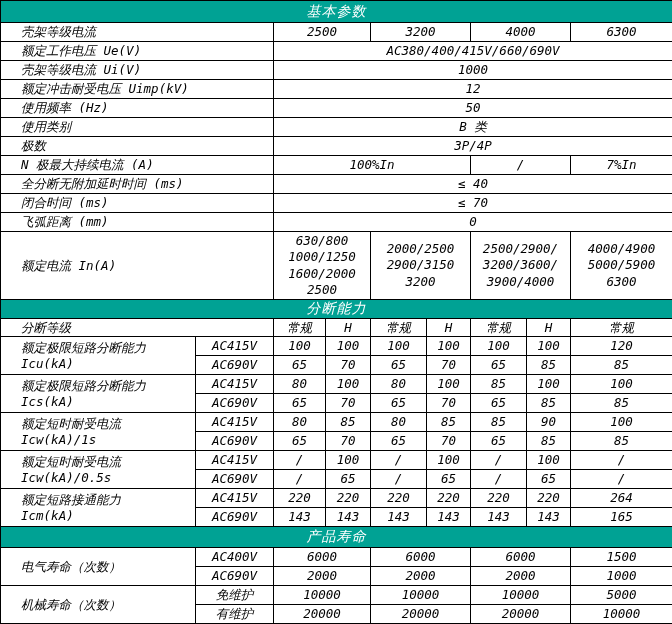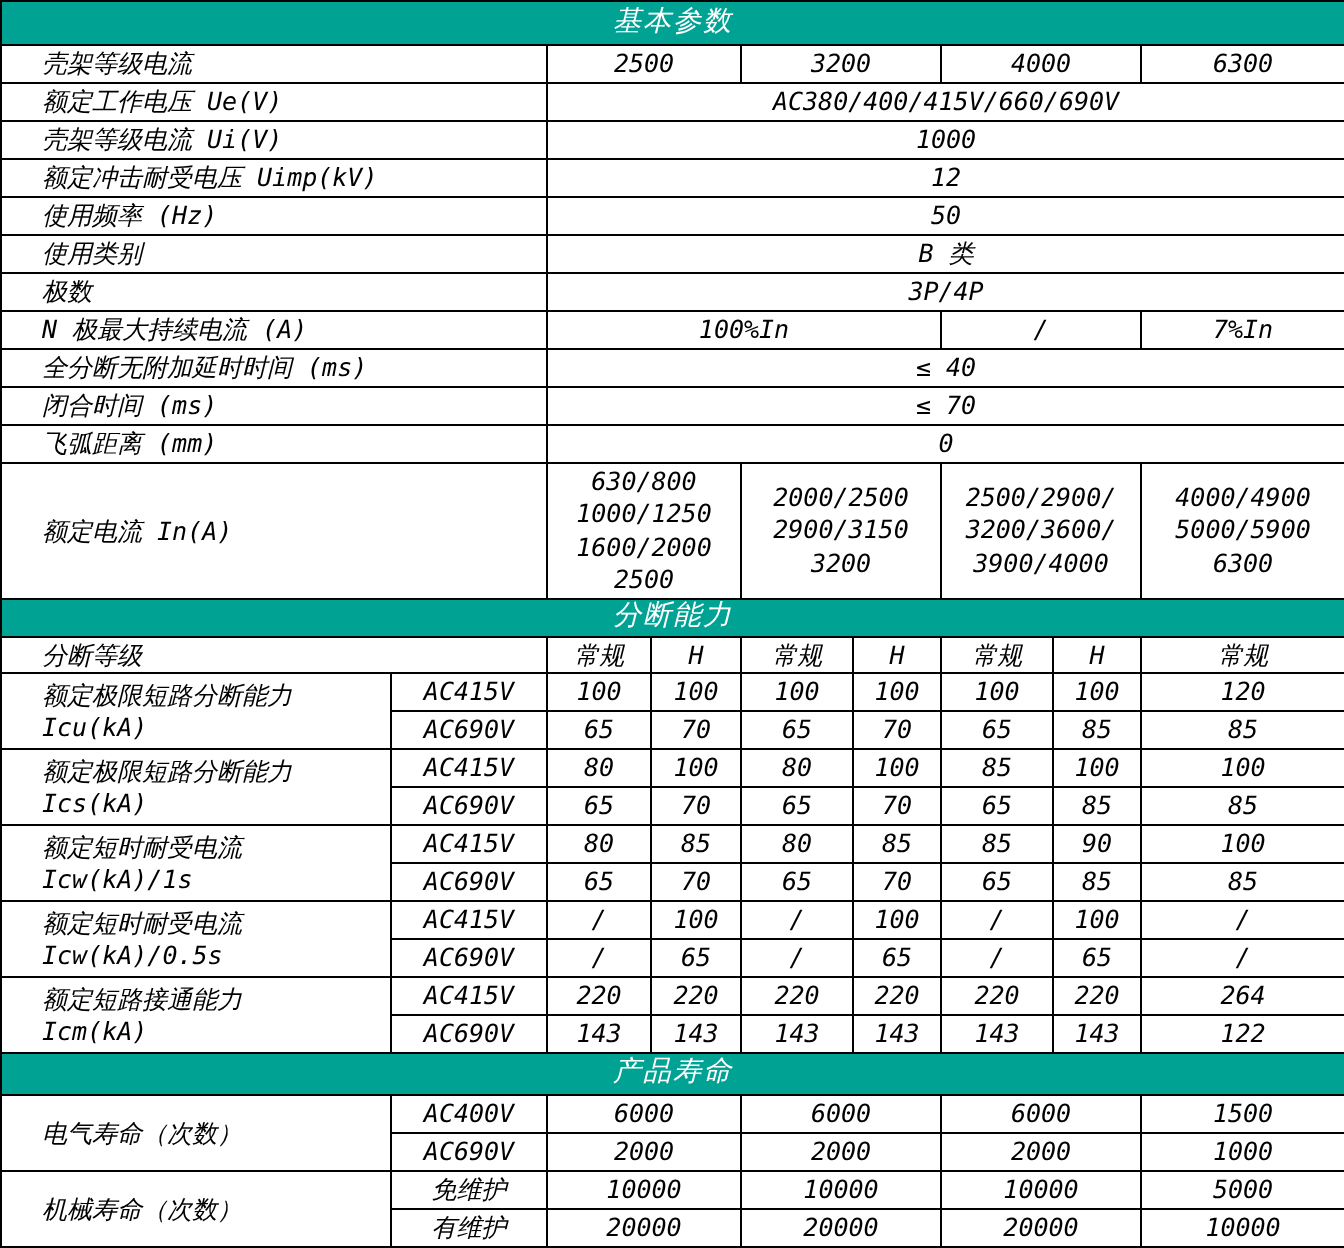--- a/index.html
+++ b/index.html
@@ -254,21 +254,21 @@
     <td>264</td>
   </tr>
   <tr class="h19">
     <td>AC690V</td>
     <td>143</td>
     <td>143</td>
     <td>143</td>
     <td>143</td>
     <td>143</td>
     <td>143</td>
-    <td>122</td>
+    <td>165</td>
   </tr>
 
   <tr class="section h21">
     <td colspan="9">产品寿命</td>
   </tr>
 
   <tr class="h19">
     <td class="label" rowspan="2">电气寿命（次数）</td>
     <td>AC400V</td>
     <td colspan="2">6000</td>

